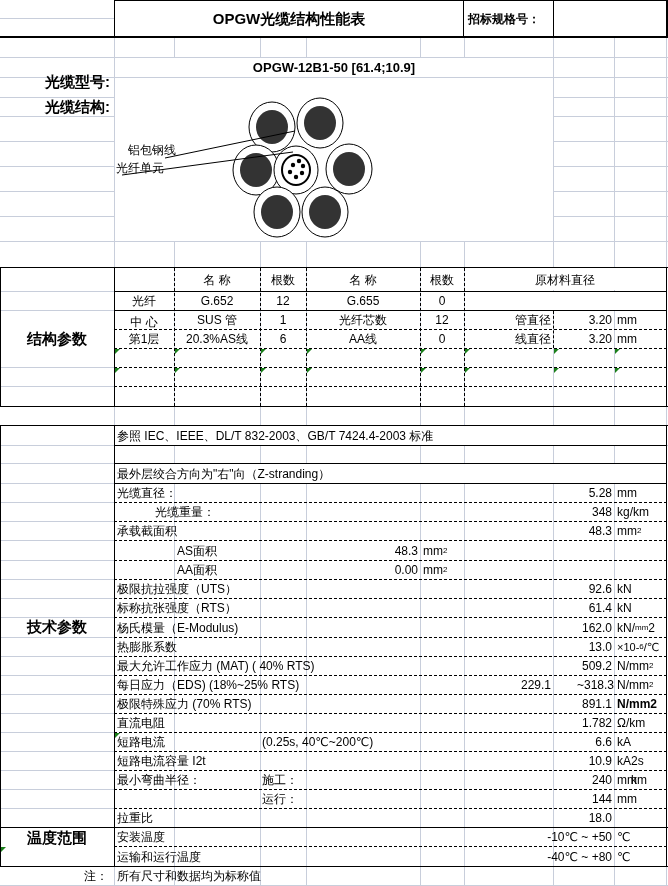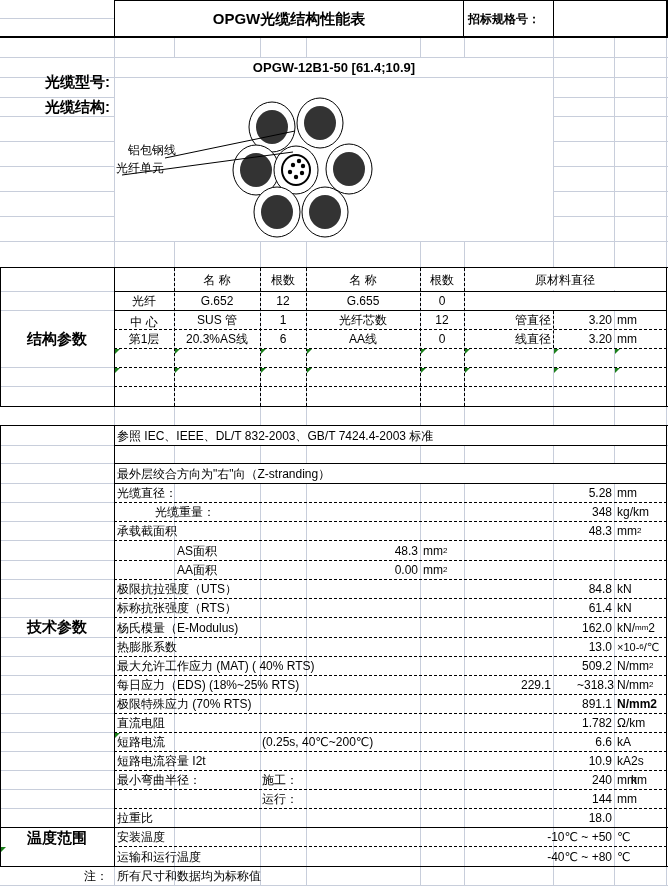--- a/index.html
+++ b/index.html
@@ -268,21 +268,21 @@
 <div>
   <div class="cell l" style="left:177px;top:561px;height:18px;">AA面积</div>
   <div class="cell r" style="left:306px;top:561px;width:112px;height:18px;">0.00</div>
   <div class="cell l" style="left:423px;top:561px;height:18px;">
       <span>mm</span>
       <span class="sup">2</span>
     </div>
 </div>
 <div>
   <div class="cell l" style="left:117px;top:580px;height:18px;">极限抗拉强度（UTS）</div>
-  <div class="cell r" style="left:553px;top:580px;width:59px;height:18px;">84.8</div>
+  <div class="cell r" style="left:553px;top:580px;width:59px;height:18px;">92.6</div>
   <div class="cell l" style="left:617px;top:580px;height:18px;">kN</div>
 </div>
 <div>
   <div class="cell l" style="left:117px;top:599px;height:18px;">标称抗张强度（RTS）</div>
   <div class="cell r" style="left:553px;top:599px;width:59px;height:18px;">61.4</div>
   <div class="cell l" style="left:617px;top:599px;height:18px;">kN</div>
 </div>
 <div>
   <div class="cell l" style="left:117px;top:618px;height:19px;">杨氏模量（E-Modulus)</div>
   <div class="cell r" style="left:553px;top:618px;width:59px;height:19px;">162.0</div>

